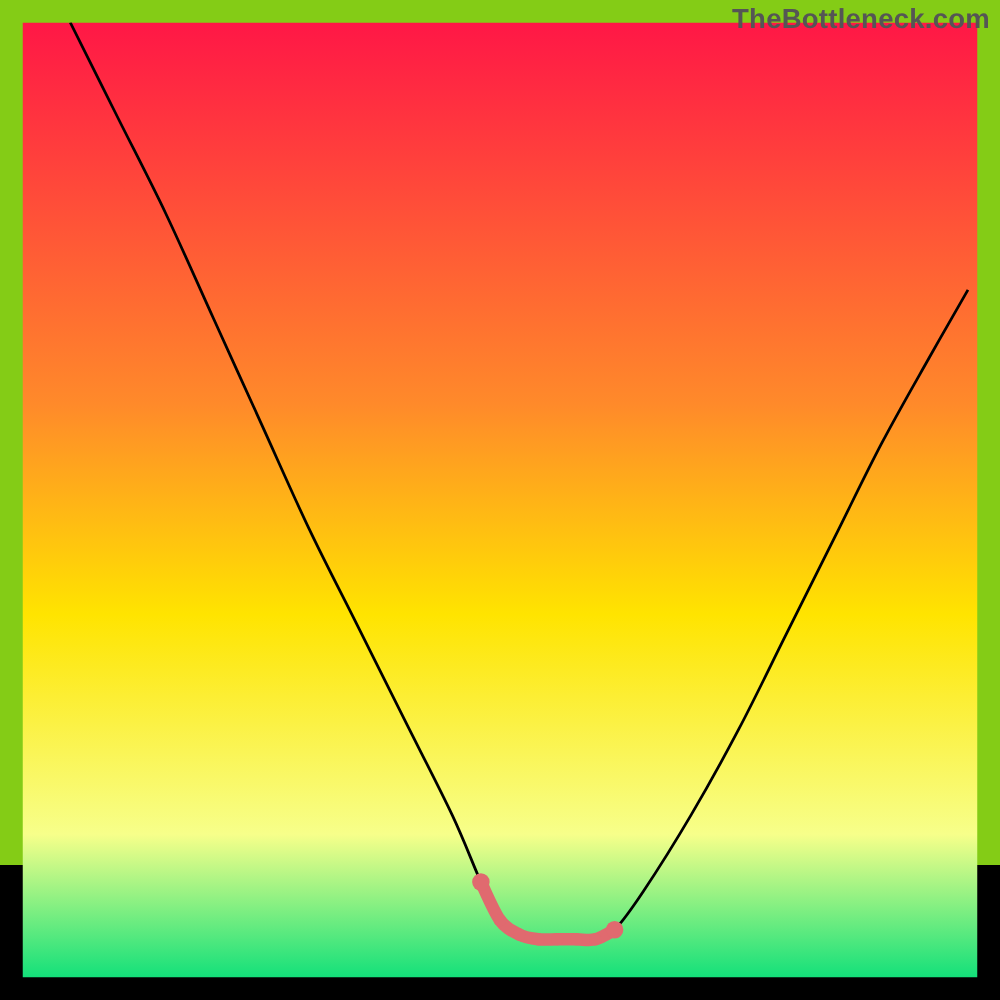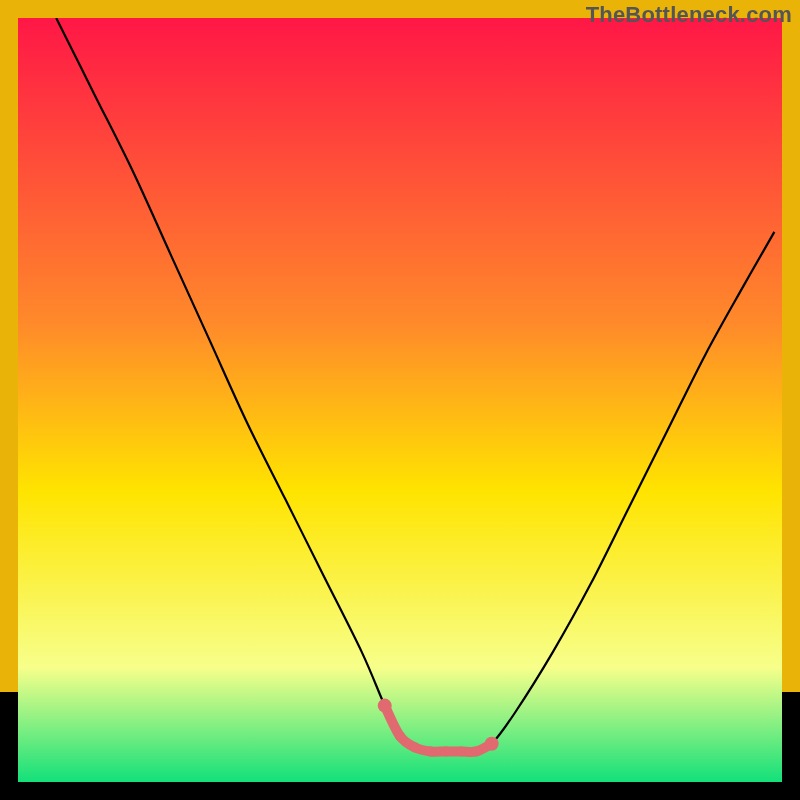--- a/index.html
+++ b/index.html
@@ -11,21 +11,21 @@
     overflow: hidden;
     position: relative;
     font-family: Arial, Helvetica, sans-serif;
   }
   .frame {
     position: absolute;
     left: 0;
     top: 0;
     width: 800px;
     height: 692px;
-    background: #eab308;
+    background: #84cc16;
   }
   .plot-area {
     position: absolute;
     left: 18px;
     top: 18px;
     width: 764px;
     height: 764px;
   }
   .attrib {
     position: absolute;

